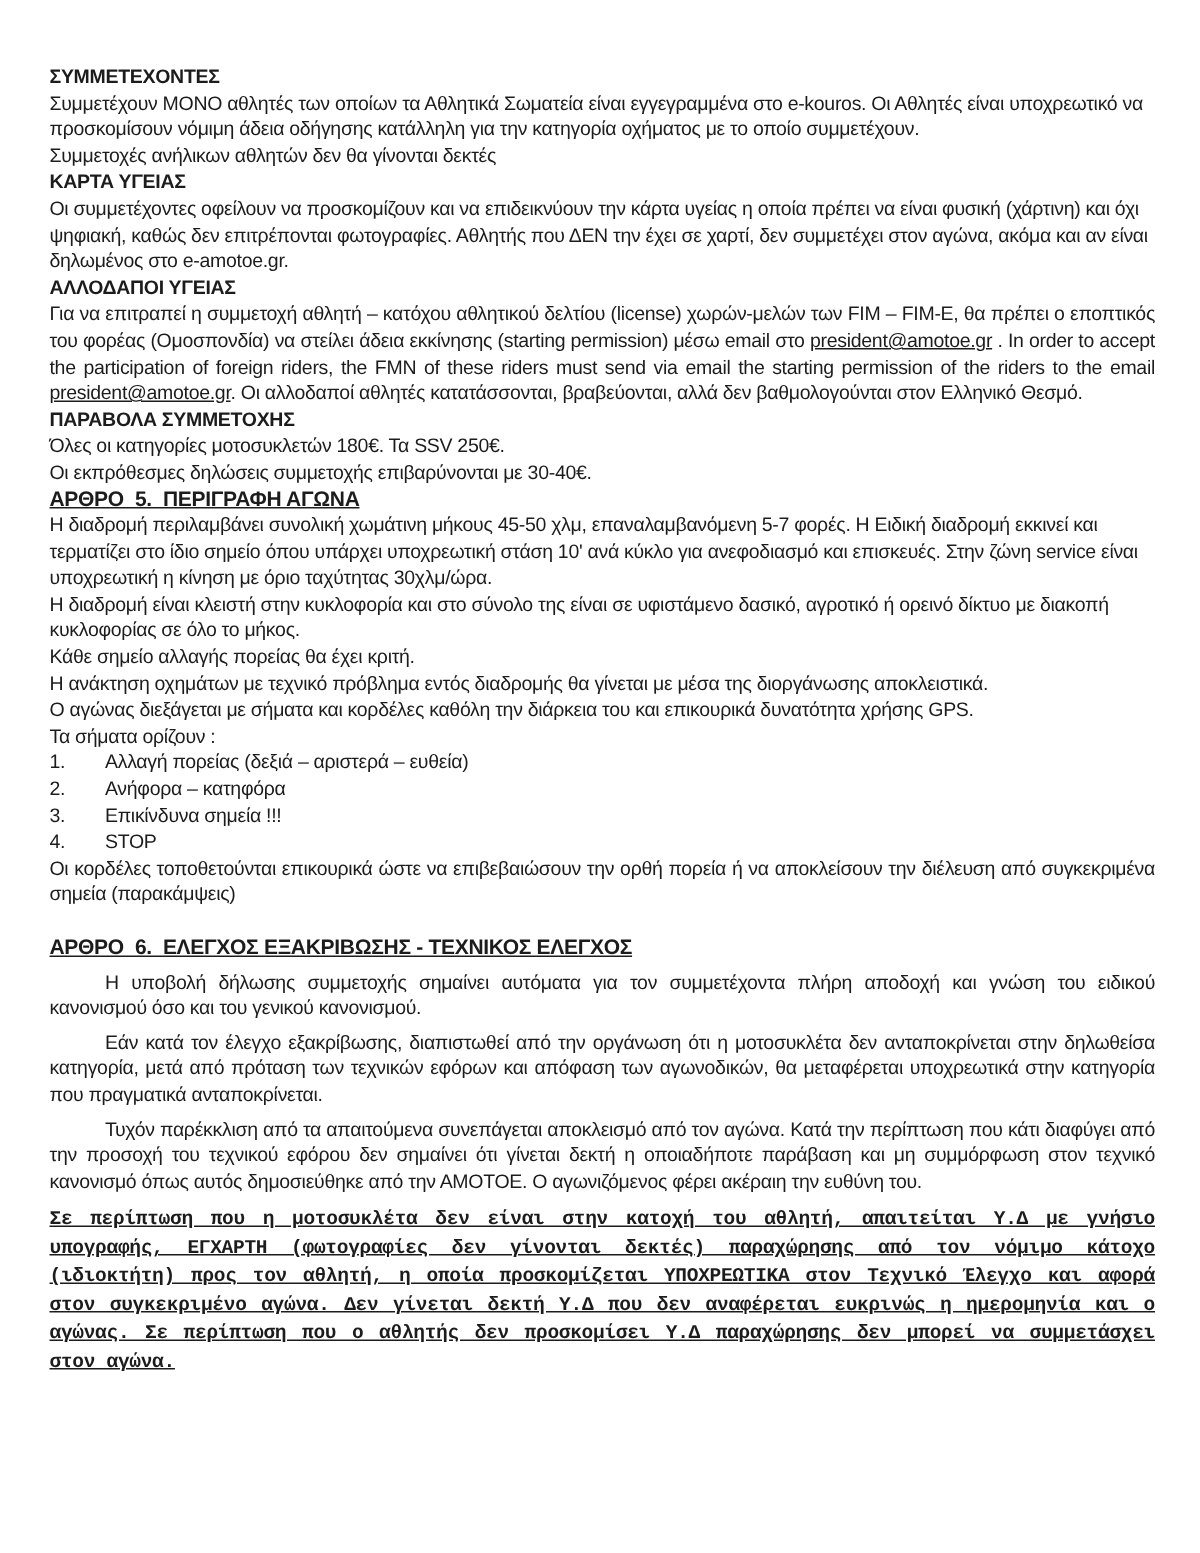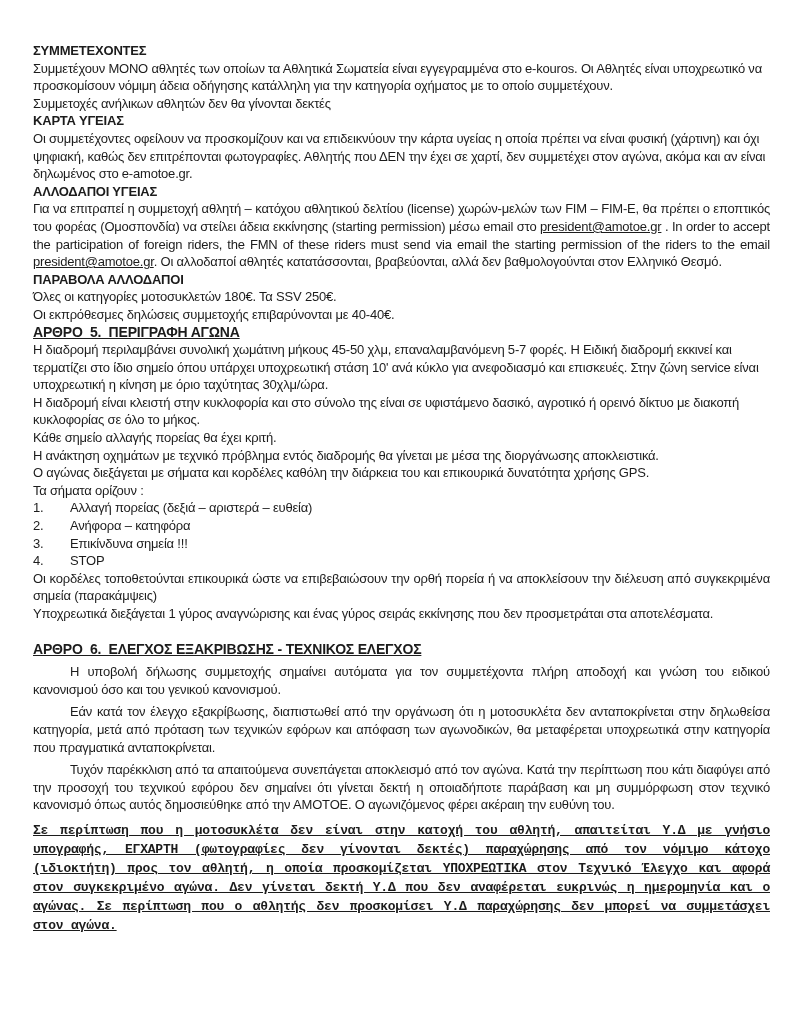--- a/index.html
+++ b/index.html
@@ -52,23 +52,23 @@
   <p class="h">ΣΥΜΜΕΤΕΧΟΝΤΕΣ</p>
   <p>Συμμετέχουν ΜΟΝΟ αθλητές των οποίων τα Αθλητικά Σωματεία είναι εγγεγραμμένα στο e-kouros. Οι Αθλητές είναι υποχρεωτικό να προσκομίσουν νόμιμη άδεια οδήγησης κατάλληλη για την κατηγορία οχήματος με το οποίο συμμετέχουν.</p>
   <p>Συμμετοχές ανήλικων αθλητών δεν θα γίνονται δεκτές</p>
 
   <p class="h">ΚΑΡΤΑ ΥΓΕΙΑΣ</p>
   <p>Οι συμμετέχοντες οφείλουν να προσκομίζουν και να επιδεικνύουν την κάρτα υγείας η οποία πρέπει να είναι φυσική (χάρτινη) και όχι ψηφιακή, καθώς δεν επιτρέπονται φωτογραφίες. Αθλητής που ΔΕΝ την έχει σε χαρτί, δεν συμμετέχει στον αγώνα, ακόμα και αν είναι δηλωμένος στο e-amotoe.gr.</p>
 
   <p class="h">ΑΛΛΟΔΑΠΟΙ ΥΓΕΙΑΣ</p>
   <p class="justify"><span>Για να επιτραπεί η συμμετοχή αθλητή – κατόχου αθλητικού δελτίου (license) χωρών-μελών των FIM – FIM-E, θα πρέπει ο εποπτικός του φορέας (Ομοσπονδία) να στείλει άδεια εκκίνησης (starting permission) μέσω email στο </span><a class="email">president@amotoe.gr</a><span> . In order to accept the participation of foreign riders, the FMN of these riders must send via email the starting permission of the riders to the email </span><a class="email">president@amotoe.gr</a><span>. Οι αλλοδαποί αθλητές κατατάσσονται, βραβεύονται, αλλά δεν βαθμολογούνται στον Ελληνικό Θεσμό.</span></p>
 
-  <p class="h">ΠΑΡΑΒΟΛΑ ΑΛΛΟΔΑΠΟΙ</p>
+  <p class="h">ΠΑΡΑΒΟΛΑ ΣΥΜΜΕΤΟΧΗΣ</p>
   <p>Όλες οι κατηγορίες μοτοσυκλετών 180€. Τα SSV 250€.</p>
-  <p>Οι εκπρόθεσμες δηλώσεις συμμετοχής επιβαρύνονται με 40-40€.</p>
+  <p>Οι εκπρόθεσμες δηλώσεις συμμετοχής επιβαρύνονται με 30-40€.</p>
 
   <p class="article-h">ΑΡΘΡΟ  5.  ΠΕΡΙΓΡΑΦΗ ΑΓΩΝΑ</p>
   <p>Η διαδρομή περιλαμβάνει συνολική χωμάτινη μήκους 45-50 χλμ, επαναλαμβανόμενη 5-7 φορές. Η Ειδική διαδρομή εκκινεί και τερματίζει στο ίδιο σημείο όπου υπάρχει υποχρεωτική στάση 10' ανά κύκλο για ανεφοδιασμό και επισκευές. Στην ζώνη service είναι υποχρεωτική η κίνηση με όριο ταχύτητας 30χλμ/ώρα.</p>
   <p>Η διαδρομή είναι κλειστή στην κυκλοφορία και στο σύνολο της είναι σε υφιστάμενο δασικό, αγροτικό ή ορεινό δίκτυο με διακοπή κυκλοφορίας σε όλο το μήκος.</p>
   <p>Κάθε σημείο αλλαγής πορείας θα έχει κριτή.</p>
   <p>Η ανάκτηση οχημάτων με τεχνικό πρόβλημα εντός διαδρομής θα γίνεται με μέσα της διοργάνωσης αποκλειστικά.</p>
   <p>Ο αγώνας διεξάγεται με σήματα και κορδέλες καθόλη την διάρκεια του και επικουρικά δυνατότητα χρήσης GPS.</p>
   <p>Τα σήματα ορίζουν :</p>
 
   <div class="sig-row">
@@ -82,21 +82,20 @@
   <div class="sig-row">
     <span class="sig-num">3.</span>
     <span class="sig-text">Επικίνδυνα σημεία !!!</span>
   </div>
   <div class="sig-row">
     <span class="sig-num">4.</span>
     <span class="sig-text">STOP</span>
   </div>
 
   <p class="justify">Οι κορδέλες τοποθετούνται επικουρικά ώστε να επιβεβαιώσουν την ορθή πορεία ή να αποκλείσουν την διέλευση από συγκεκριμένα σημεία (παρακάμψεις)</p>
-  <p>Υποχρεωτικά διεξάγεται 1 γύρος αναγνώρισης και ένας γύρος σειράς εκκίνησης που δεν προσμετράται στα αποτελέσματα.</p>
 
   <p class="article-h a6-heading">ΑΡΘΡΟ  6.  ΕΛΕΓΧΟΣ ΕΞΑΚΡΙΒΩΣΗΣ - ΤΕΧΝΙΚΟΣ ΕΛΕΓΧΟΣ</p>
   <p class="a6-para">Η υποβολή δήλωσης συμμετοχής σημαίνει αυτόματα για τον συμμετέχοντα πλήρη αποδοχή και γνώση του ειδικού κανονισμού όσο και του γενικού κανονισμού.</p>
   <p class="a6-para">Εάν κατά τον έλεγχο εξακρίβωσης, διαπιστωθεί από την οργάνωση ότι η μοτοσυκλέτα δεν ανταποκρίνεται στην δηλωθείσα κατηγορία, μετά από πρόταση των τεχνικών εφόρων και απόφαση των αγωνοδικών, θα μεταφέρεται υποχρεωτικά στην κατηγορία που πραγματικά ανταποκρίνεται.</p>
   <p class="a6-para">Τυχόν παρέκκλιση από τα απαιτούμενα συνεπάγεται αποκλεισμό από τον αγώνα. Κατά την περίπτωση που κάτι διαφύγει από την προσοχή του τεχνικού εφόρου δεν σημαίνει ότι γίνεται δεκτή η οποιαδήποτε παράβαση και μη συμμόρφωση στον τεχνικό κανονισμό όπως αυτός δημοσιεύθηκε από την ΑΜΟΤΟΕ. Ο αγωνιζόμενος φέρει ακέραιη την ευθύνη του.</p>
   <p class="final-para">Σε περίπτωση που η μοτοσυκλέτα δεν είναι στην κατοχή του αθλητή, απαιτείται Υ.Δ με γνήσιο υπογραφής, ΕΓΧΑΡΤΗ (φωτογραφίες δεν γίνονται δεκτές) παραχώρησης από τον νόμιμο κάτοχο (ιδιοκτήτη) προς τον αθλητή, η οποία προσκομίζεται ΥΠΟΧΡΕΩΤΙΚΑ στον Τεχνικό Έλεγχο και αφορά στον συγκεκριμένο αγώνα. Δεν γίνεται δεκτή Υ.Δ που δεν αναφέρεται ευκρινώς η ημερομηνία και ο αγώνας. Σε περίπτωση που ο αθλητής δεν προσκομίσει Υ.Δ παραχώρησης δεν μπορεί να συμμετάσχει στον αγώνα.</p>
 
 </div>
 
 </body></html>

